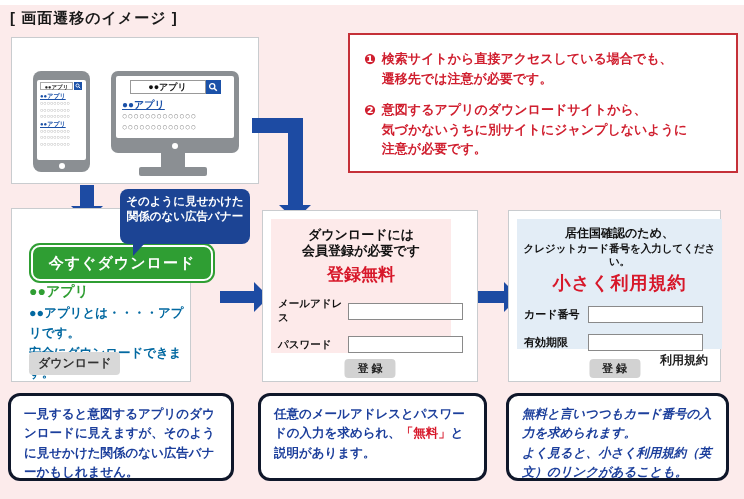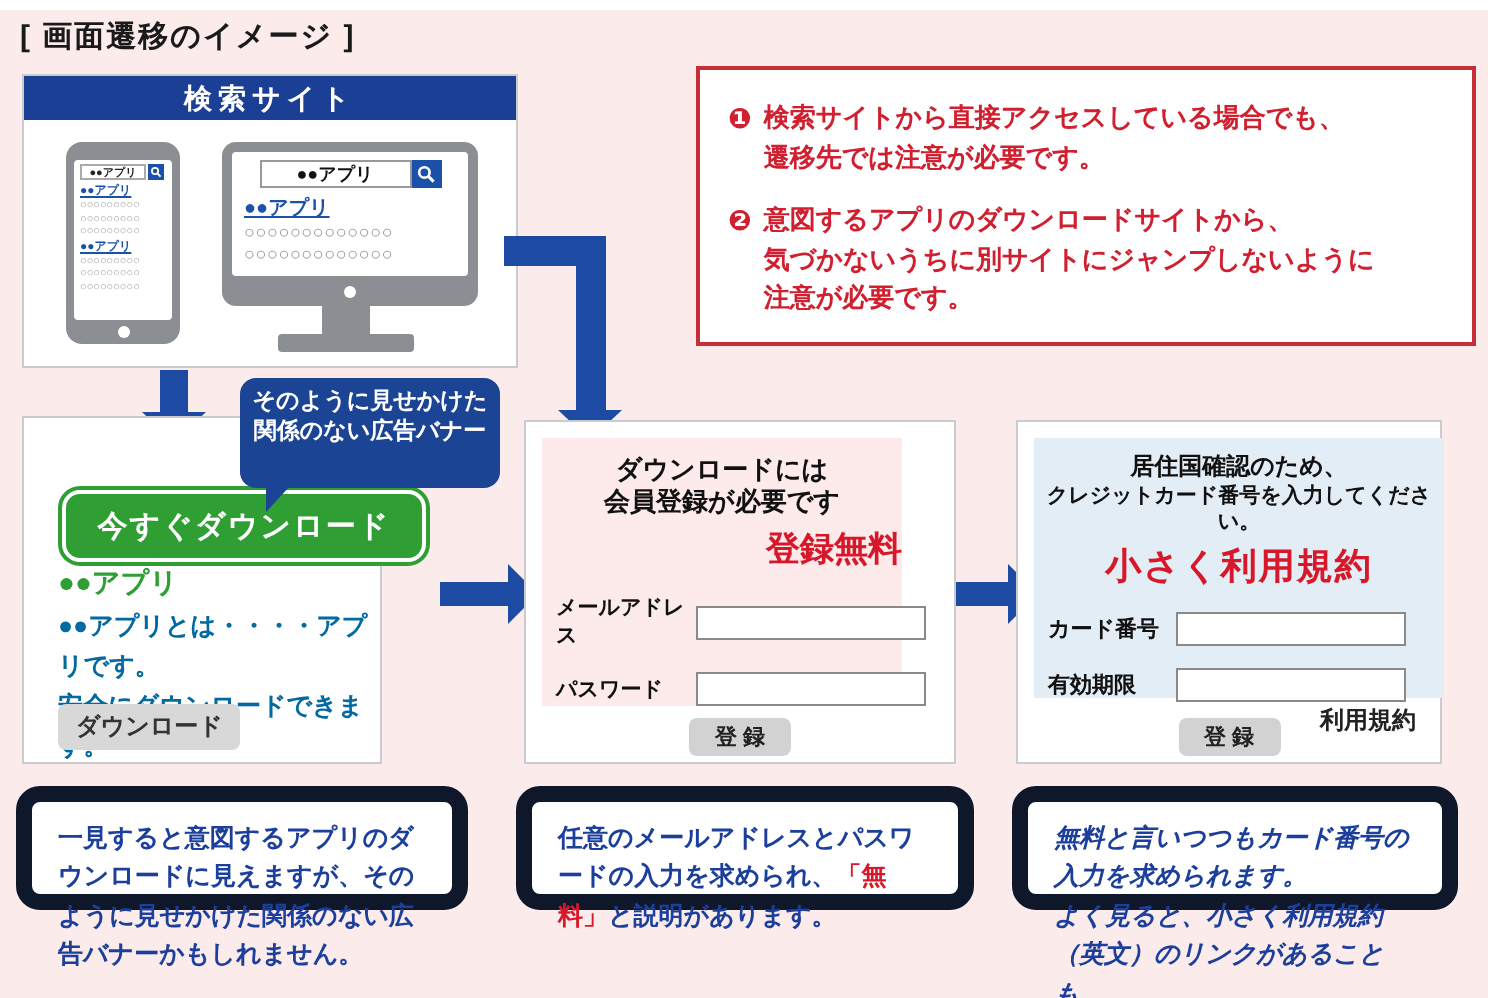--- a/index.html
+++ b/index.html
@@ -78,49 +78,48 @@
   .app-name{position:absolute;left:17px;top:74px;color:#2f9e33;font-size:14px;font-weight:bold;}
   .ad-desc{position:absolute;left:17px;top:94px;font-size:12.5px;color:#0369a1;font-weight:bold;
            line-height:20px;white-space:pre-line;}
   .chip{position:absolute;left:17px;top:143px;background:#d8d8d8;border-radius:4px;padding:3px 9px;
         font-size:12px;font-weight:bold;color:#333;cursor:pointer;}
 
   .inner-pink{position:absolute;left:8px;top:8px;width:180px;height:134px;background:#fdeaea;}
   .inner-blue{position:absolute;left:8px;top:8px;width:205px;height:130px;background:#e3edf6;}
   .reg-heading{margin-top:8px;text-align:center;font-size:13px;font-weight:bold;color:#111;
                line-height:16px;white-space:pre-line;}
-  .free{text-align:right;color:#d7182a;font-size:17px;font-weight:bold;margin-top:4px;}
+  .free{text-align:center;color:#d7182a;font-size:17px;font-weight:bold;margin-top:4px;}
   .card-h1{margin-top:7px;text-align:center;font-size:12px;font-weight:bold;color:#111;line-height:14px;}
   .card-h2{text-align:center;font-size:10.5px;font-weight:bold;color:#111;line-height:13px;margin-top:2px;}
   .nocharge{text-align:center;color:#d7182a;font-size:18px;font-weight:bold;margin-top:3px;letter-spacing:1px;}
   .form-row{display:flex;align-items:center;margin:11px 6px 0 7px;}
   .form-label{font-size:10.5px;font-weight:bold;color:#111;flex:0 0 70px;}
   .form-label.wide{flex:0 0 64px;font-size:11px;}
   .form-input{width:115px;height:17px;border:1px solid #8a8a8a;background:#fff;box-sizing:border-box;padding:0 3px;font-size:10px;}
   .submit{position:absolute;left:50%;transform:translateX(-50%);top:148px;background:#d2d2d2;border-radius:4px;
           padding:2px 13px;font-size:11px;font-weight:bold;color:#222;cursor:pointer;white-space:nowrap;}
   .terms{position:absolute;right:12px;top:141px;font-size:12px;font-weight:bold;color:#222;cursor:pointer;}
 
   
-  .note{position:absolute;top:393px;height:62px;background:#fff;border:8px solid #0f172a;border-radius:12px;
+  .note{position:absolute;top:393px;height:88px;background:#fff;border:3px solid #0f172a;border-radius:12px;
         box-sizing:border-box;padding:9px 13px;color:#1c3f9c;font-weight:bold;font-size:12.5px;line-height:1.55;}
   #note1{left:8px;width:226px;}
   #note2{left:258px;width:229px;}
   #note3{left:506px;width:223px;white-space:pre-line;font-style:italic;}
   .hl{color:#d7182a;}
 </style>
 </head>
 <body>
 
 <div class="stage">
   <div class="topstrip"></div>
   <div class="page-title">[ 画面遷移のイメージ ]</div>
 
   <div class="search-box">
-    <div class="search-header">検索サイト</div>
 
     <div class="phone">
       <div class="phone-screen">
         <div class="phone-search">
           <div class="phone-search-input">●●アプリ</div>
           <div class="phone-search-btn">
             <svg width="6" height="6" viewBox="0 0 10 10">
                 <circle cx="4.2" cy="4.2" r="2.6" fill="none" stroke="#fff" stroke-width="1.5"></circle>
                 <path d="M6.2 6.2 L8.8 8.8" stroke="#fff" stroke-width="1.6"></path>
               </svg>

